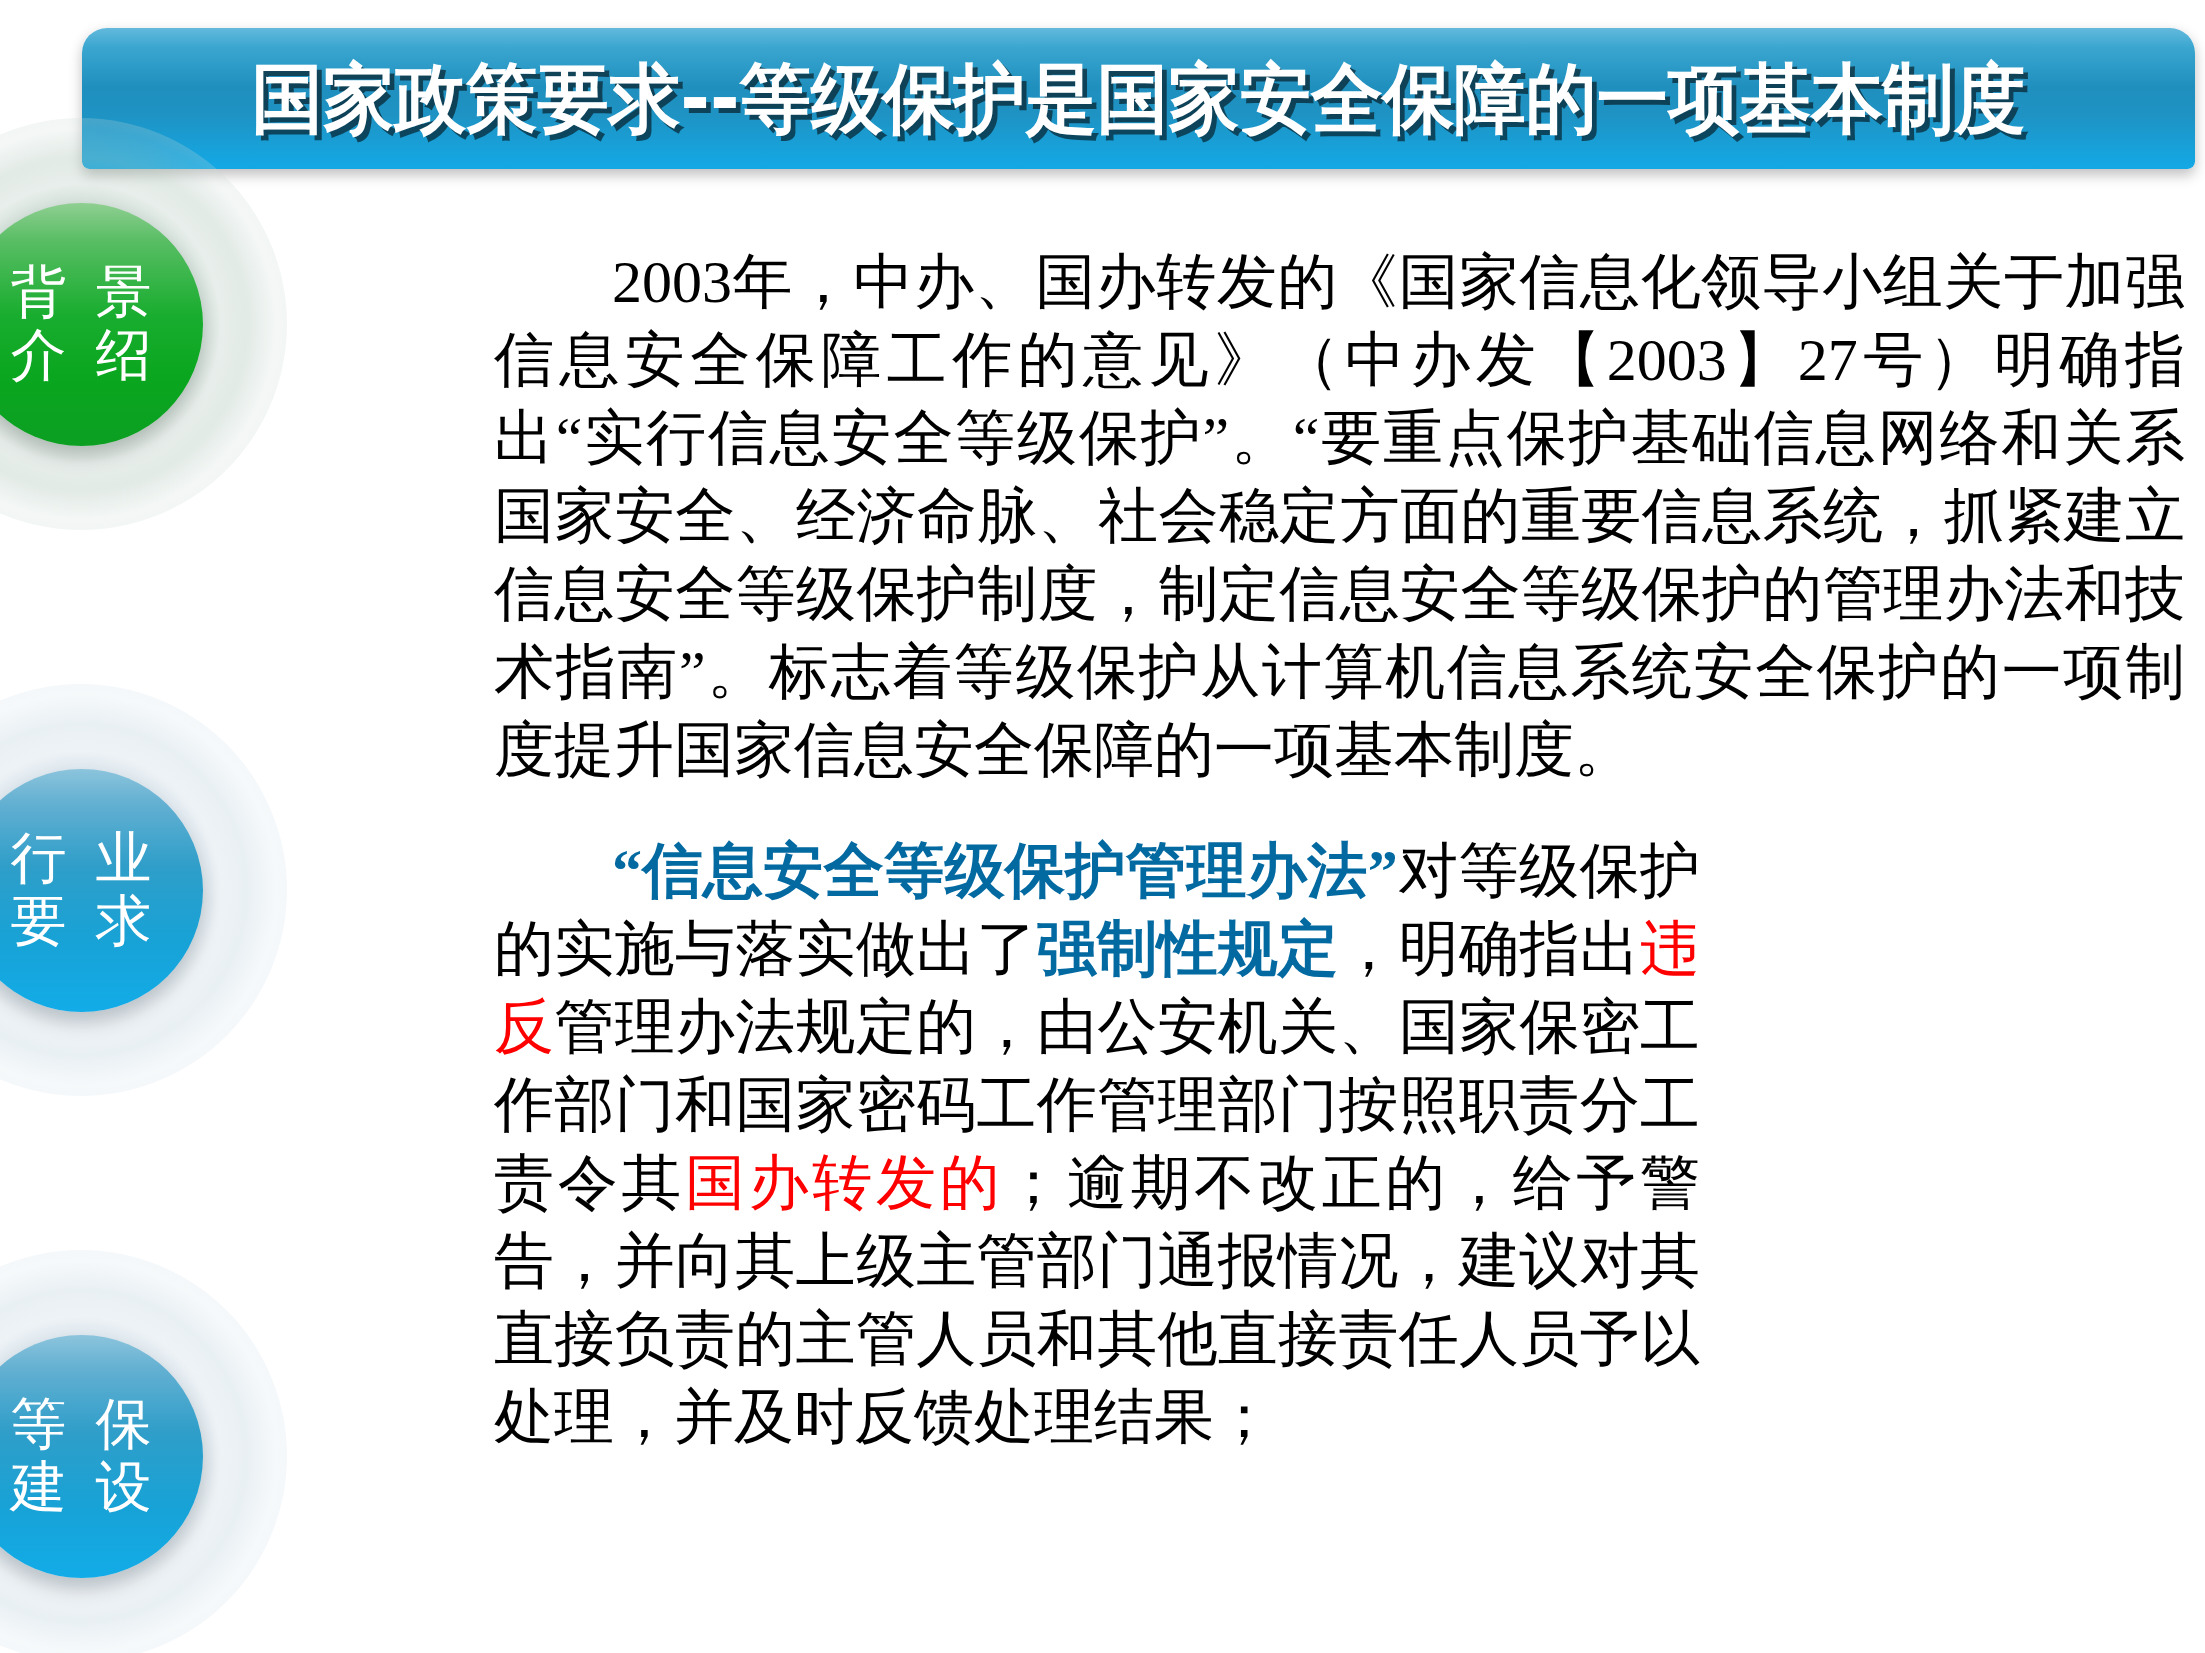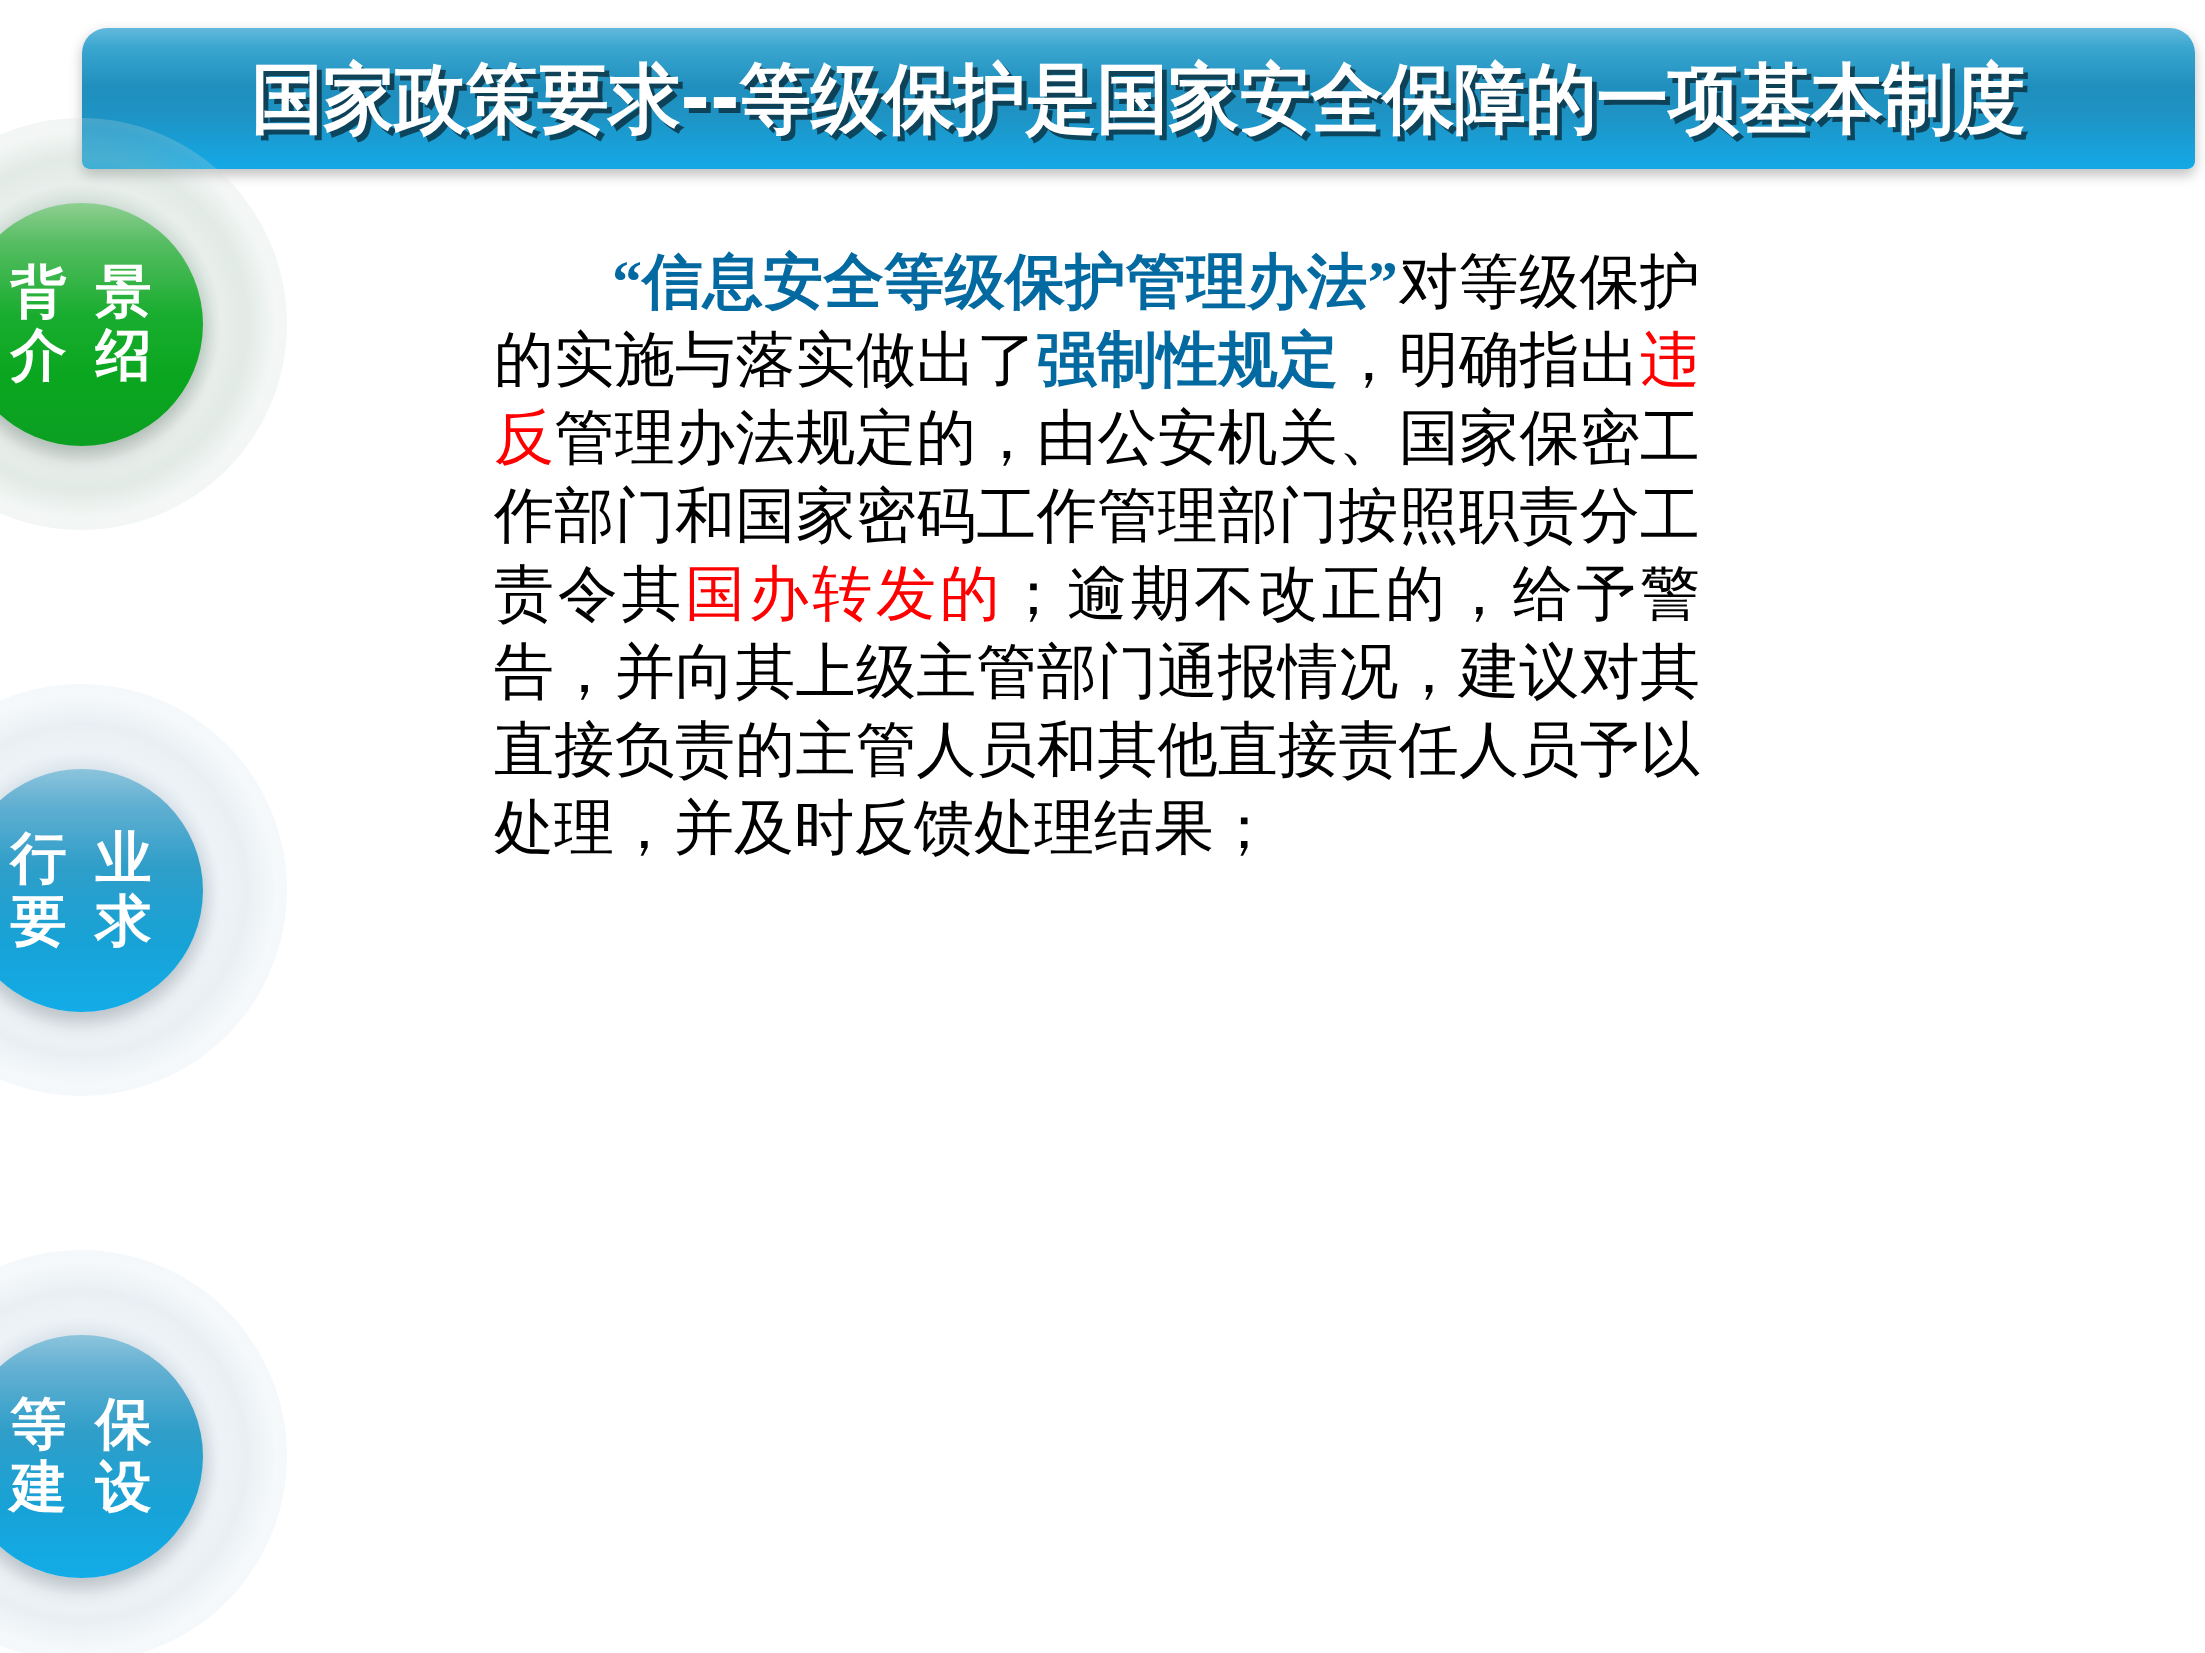--- a/index.html
+++ b/index.html
@@ -114,21 +114,21 @@
     box-shadow: 0 11.8px 19px rgba(0,0,0,0.16);
   }
   .orb.green {
     background: linear-gradient(to bottom,
       #8fcf92 0%, #57bd63 16%, #19ad2f 46%, #0aa61f 72%, #0c9f22 100%);
   }
   .orb.blue {
     background: linear-gradient(to bottom,
       #8cc4dc 0%, #63b0d2 14%, #2f9ec9 40%, #18a2d6 70%, #12ace8 100%);
   }
-  .orb span { display: block; font-weight: bold; }
+  .orb span { display: block; }
 
   
   #body-copy {
     position: absolute;
     left: 494px;
     top: 243px;
     width: 1691px;
     color: #000000;
     font-family: "Liberation Serif", "DejaVu Serif", serif;
     font-size: 60px;
@@ -176,20 +176,21 @@
   <div class="orb-wrap" style="top:1250px;">
     <div class="halo blue"></div>
     <div class="orb blue">
       <span>等 保</span>
       <span>建 设</span>
     </div>
   </div>
 
   <div id="body-copy">
 
+    <p class="para">2003年，中办、国办转发的《国家信息化领导小组关于加强信息安全保障工作的意见》（中办发【2003】27号）明确指出“实行信息安全等级保护”。“要重点保护基础信息网络和关系国家安全、经济命脉、社会稳定方面的重要信息系统，抓紧建立信息安全等级保护制度，制定信息安全等级保护的管理办法和技术指南”。标志着等级保护从计算机信息系统安全保护的一项制度提升国家信息安全保障的一项基本制度。</p>
 
 
     <p class="para narrow"><span class="lead red-bold">“信息安全等级保护管理办法”</span><span>对等级保护的实施与落实做出了</span><span class="red-bold">强制性规定</span><span>，明确指出</span><span class="red">违反</span><span>管理办法规定的，由公安机关、国家保密工作部门和国家密码工作管理部门按照职责分工责令其</span><span class="red">国办转发的</span><span>；逾期不改正的，给予警告，并向其上级主管部门通报情况，建议对其直接负责的主管人员和其他直接责任人员予以处理，并及时反馈处理结果；</span></p>
 
   </div>
 
 </div>
 
 
 </body></html>

